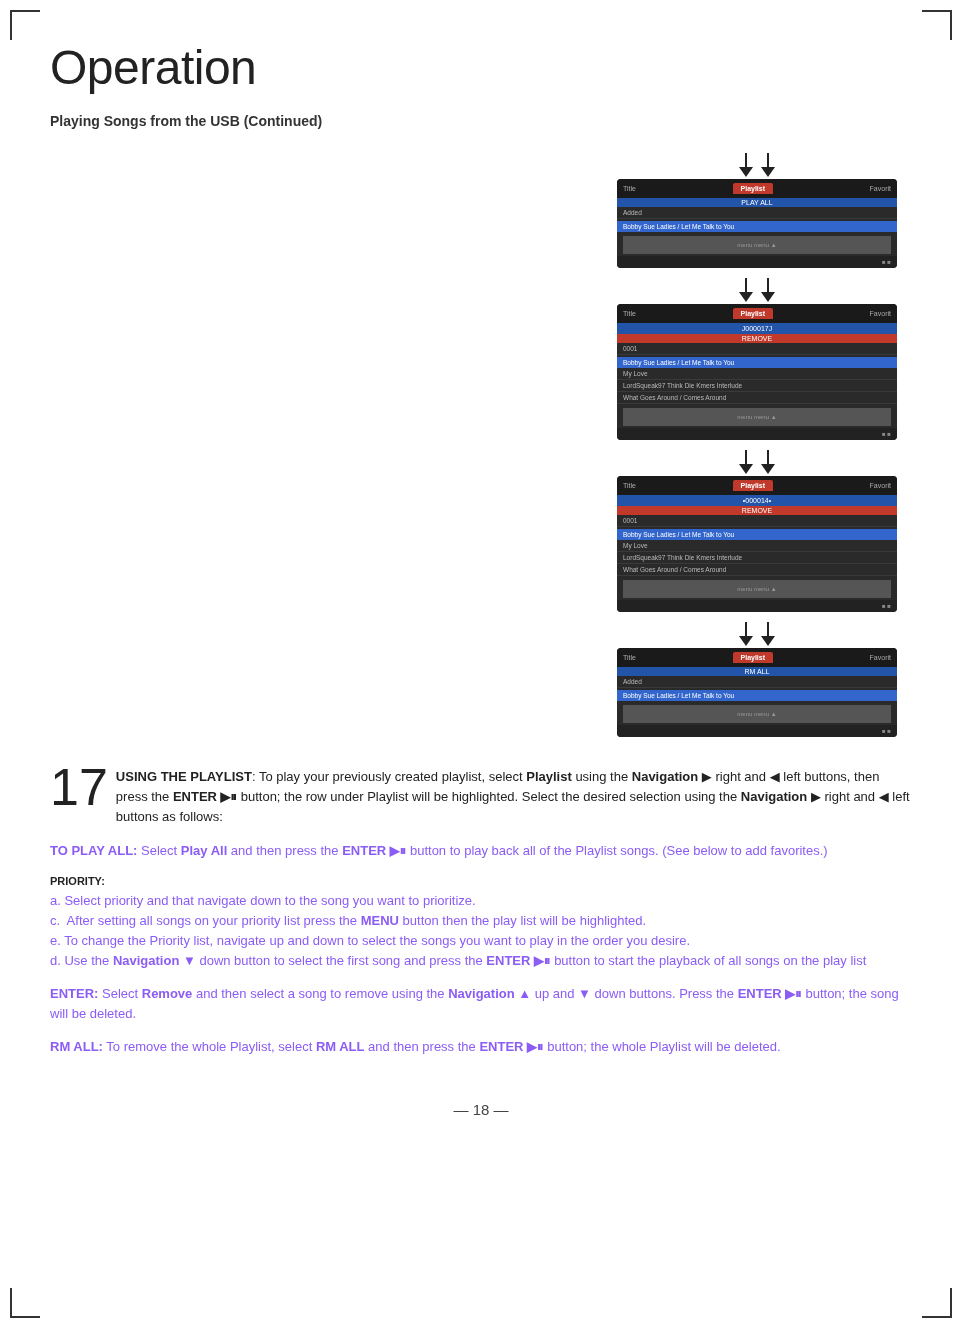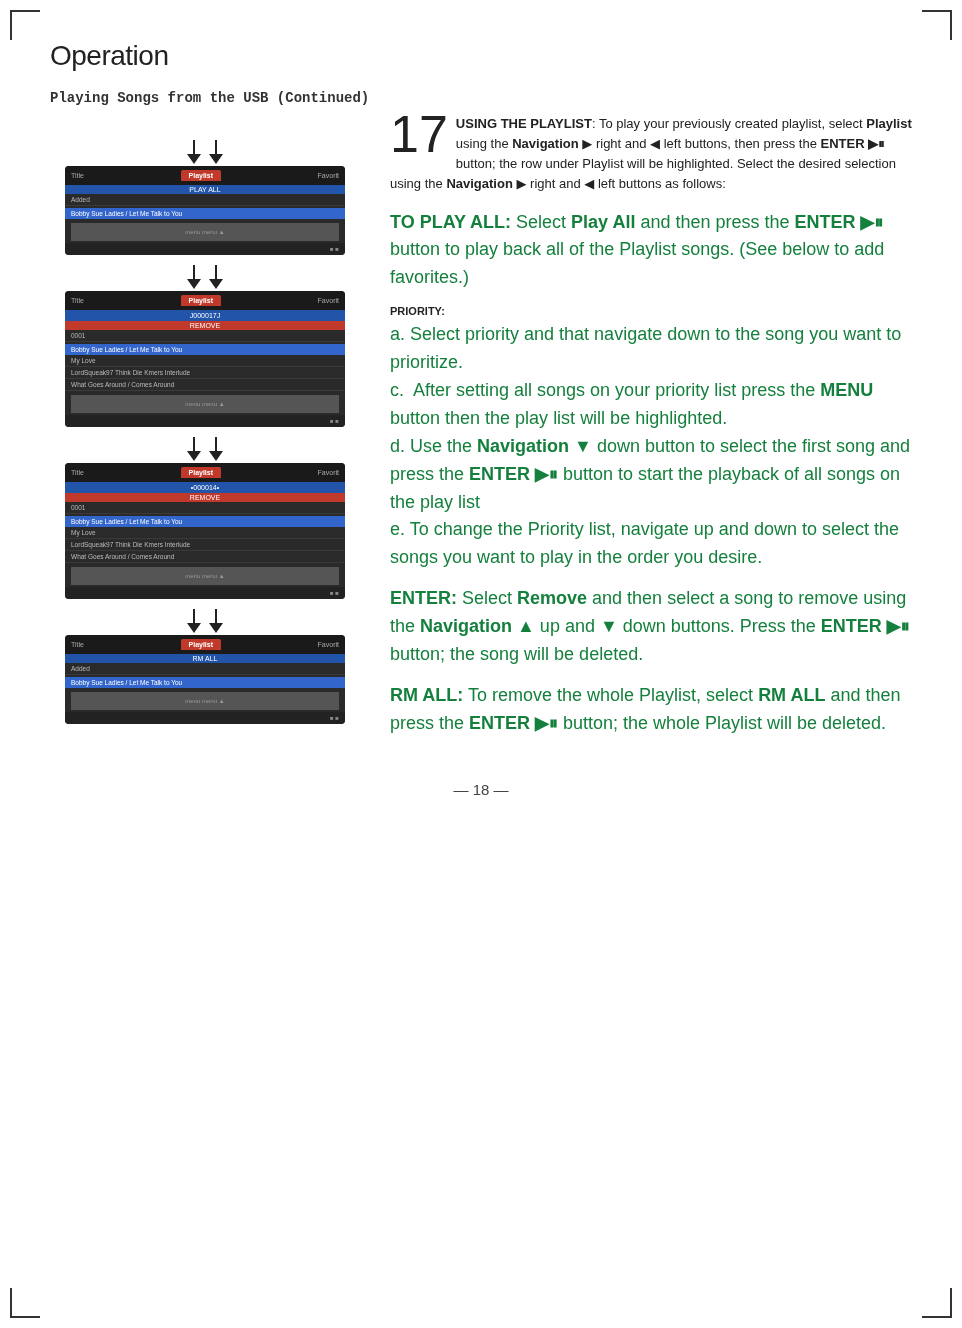--- a/index.html
+++ b/index.html
@@ -23,40 +23,39 @@
       height: 30px;
       border-color: #333;
       border-style: solid;
     }
     .corner-tl { top: 10px; left: 10px; border-width: 2px 0 0 2px; }
     .corner-tr { top: 10px; right: 10px; border-width: 2px 2px 0 0; }
     .corner-bl { bottom: 10px; left: 10px; border-width: 0 0 2px 2px; }
     .corner-br { bottom: 10px; right: 10px; border-width: 0 2px 2px 0; }
 
     .page-title {
-      font-size: 28px;
+      font-size: 48px;
       font-weight: 300;
       color: #222;
       margin-bottom: 18px;
       letter-spacing: -0.5px;
     }
 
     .subtitle {
       font-size: 14px;
       font-weight: bold;
       color: #333;
-      margin-bottom: 8px;
-      font-family: Liberation Mono, monospace;
+      margin-bottom: 24px;
     }
 
     .content-row {
       display: flex;
-      flex-direction: row;
+      flex-direction: column;
       gap: 30px;
-      align-items: center;
+      align-items: flex-end;
     }
 
     
     .screenshots-col {
       width: 310px;
       flex-shrink: 0;
       display: flex;
       flex-direction: column;
       gap: 10px;
     }
@@ -231,23 +230,23 @@
     }
 
     .section-title {
       font-size: 11px;
       font-weight: bold;
       color: #222;
       margin-bottom: 4px;
     }
 
     .section-body {
-      font-size: 18px;
+      font-size: 13px;
       line-height: 1.55;
-      color: #15803d;
+      color: #8b5cf6;
     }
 
     .page-footer {
       text-align: center;
       font-size: 15px;
       color: #444;
       margin-top: 30px;
       padding-bottom: 10px;
     }
   </style>
@@ -433,22 +432,22 @@
         <div class="section-body">
           <strong>TO PLAY ALL:</strong> Select <strong>Play All</strong> and then press the <strong>ENTER ▶⏸</strong> button to play back all of the Playlist songs. (See below to add favorites.)
         </div>
       </div>
 
       <div class="section-block">
         <div class="section-title">PRIORITY:</div>
         <div class="section-body">
           <p>a. Select priority and that navigate down to the song you want to prioritize.</p>
           <p>c.&nbsp; After setting all songs on your priority list press the <strong>MENU</strong> button then the play list will be highlighted.</p>
+          <p>e. To change the Priority list, navigate up and down to select the songs you want to play in the order you desire.</p>
           <p>d. Use the <strong>Navigation</strong> ▼ down button to select the first song and press the <strong>ENTER ▶⏸</strong> button to start the playback of all songs on the play list</p>
-          <p>e. To change the Priority list, navigate up and down to select the songs you want to play in the order you desire.</p>
         </div>
       </div>
 
       <div class="section-block">
         <div class="section-body">
           <strong>ENTER:</strong> Select <strong>Remove</strong> and then select a song to remove using the <strong>Navigation</strong> ▲ up and ▼ down buttons. Press the <strong>ENTER ▶⏸</strong> button; the song will be deleted.
         </div>
       </div>
 
       <div class="section-block">

